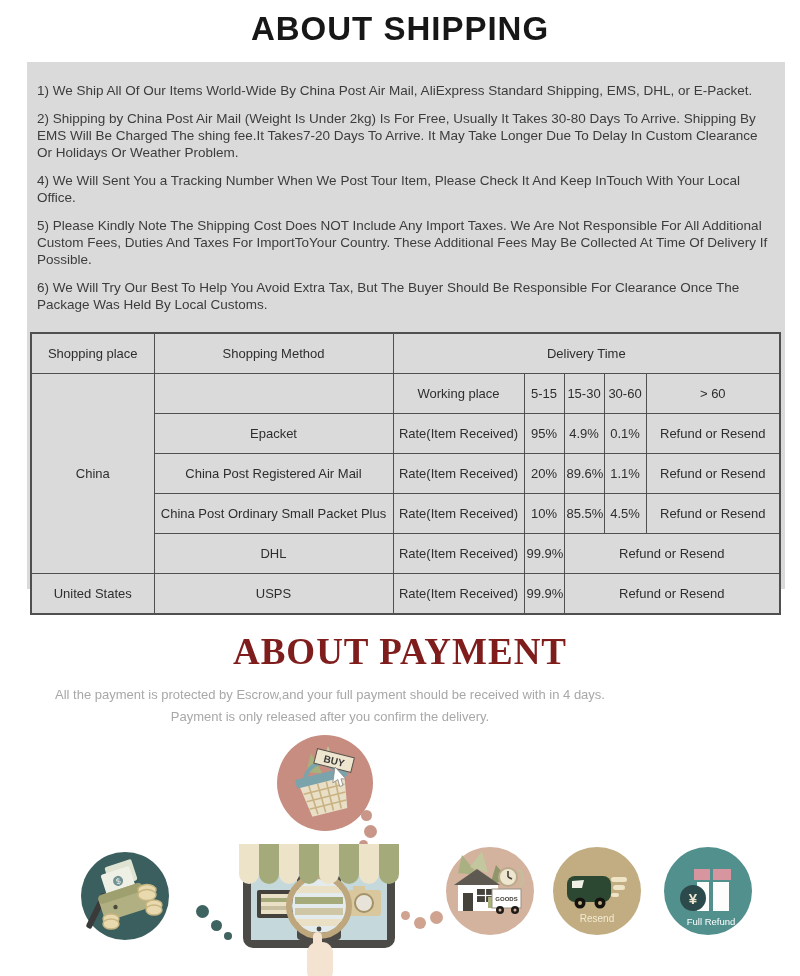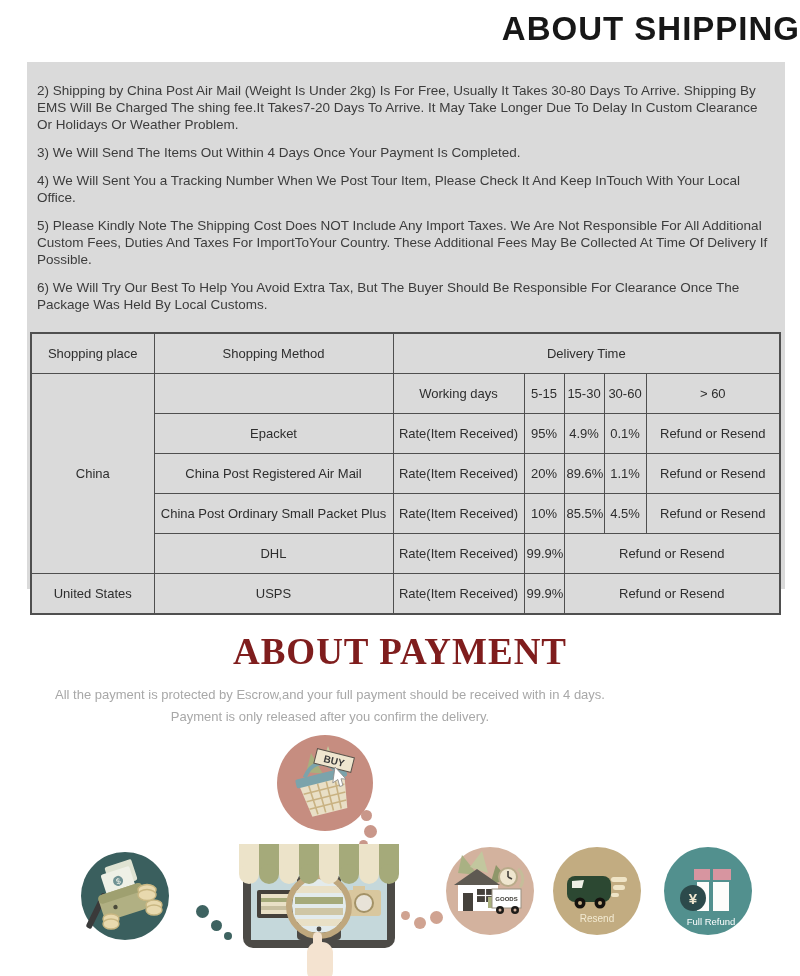--- a/index.html
+++ b/index.html
@@ -2,21 +2,21 @@
 <html><head>
 <meta charset="utf-8">
 <style>
   html,body{margin:0;padding:0;}
   body{
     width:800px;height:976px;position:relative;overflow:hidden;
     background:#ffffff;font-family:"Liberation Sans",sans-serif;
   }
   
   .ship-title{
-    position:absolute;top:10px;left:0;width:800px;text-align:right;
+    position:absolute;top:10px;left:0;width:800px;text-align:center;
     font-size:33px;font-weight:700;letter-spacing:1px;color:#171717;
   }
   
   .panel{
     position:absolute;left:27px;top:62px;width:758px;height:527px;
     background:#dadada;
   }
   .notes{padding:20px 10px 0 10px;}
   .notes p{
     margin:0 0 11px 0;font-size:13.5px;line-height:17px;color:#3c3c3c;
@@ -54,22 +54,22 @@
   .dot.tan{background:#d0a391;}
   svg text{font-family:"Liberation Sans",sans-serif;}
 </style>
 </head>
 <body>
 
 <div class="ship-title">ABOUT SHIPPING</div>
 
 <div class="panel">
   <div class="notes">
+    <p>1) We Ship All Of Our Items World-Wide By China Post Air Mail, AliExpress Standard Shipping, EMS, DHL, or E-Packet.</p>
     <p>2) Shipping by China Post Air Mail (Weight Is Under 2kg) Is For Free, Usually It Takes 30-80 Days To Arrive. Shipping By EMS Will Be Charged The shing fee.It Takes7-20 Days To Arrive. It May Take Longer Due To Delay In Custom Clearance Or Holidays Or Weather Problem.</p>
-    <p>3) We Will Send The Items Out Within 4 Days Once Your Payment Is Completed.</p>
     <p>4) We Will Sent You a Tracking Number When We Post Tour Item, Please Check It And Keep InTouch With Your Local Office.</p>
     <p>5) Please Kindly Note The Shipping Cost Does NOT Include Any Import Taxes. We Are Not Responsible For All Additional Custom Fees, Duties And Taxes For ImportToYour Country. These Additional Fees May Be Collected At Time Of Delivery If Possible.</p>
     <p>6) We Will Try Our Best To Help You Avoid Extra Tax, But The Buyer Should Be Responsible For Clearance Once The Package Was Held By Local Customs.</p>
   </div>
 </div>
 
 <table class="ship-table">
   <colgroup>
     <col style="width:123px">
       <col style="width:239px">
@@ -81,21 +81,21 @@
   </colgroup>
   <tbody>
       <tr class="h-row">
     <th>Shopping place</th>
     <th>Shopping Method</th>
     <th colspan="5">Delivery Time</th>
   </tr>
   <tr class="d-row">
     <td rowspan="5">China</td>
     <td></td>
-    <td>Working days</td>
+    <td>Working place</td>
     <td>5-15</td>
     <td>15-30</td>
     <td>30-60</td>
     <td>&gt; 60</td>
   </tr>
   <tr class="d-row">
     <td>Epacket</td>
     <td>Rate(Item Received)</td>
     <td>95%</td>
     <td>4.9%</td>

